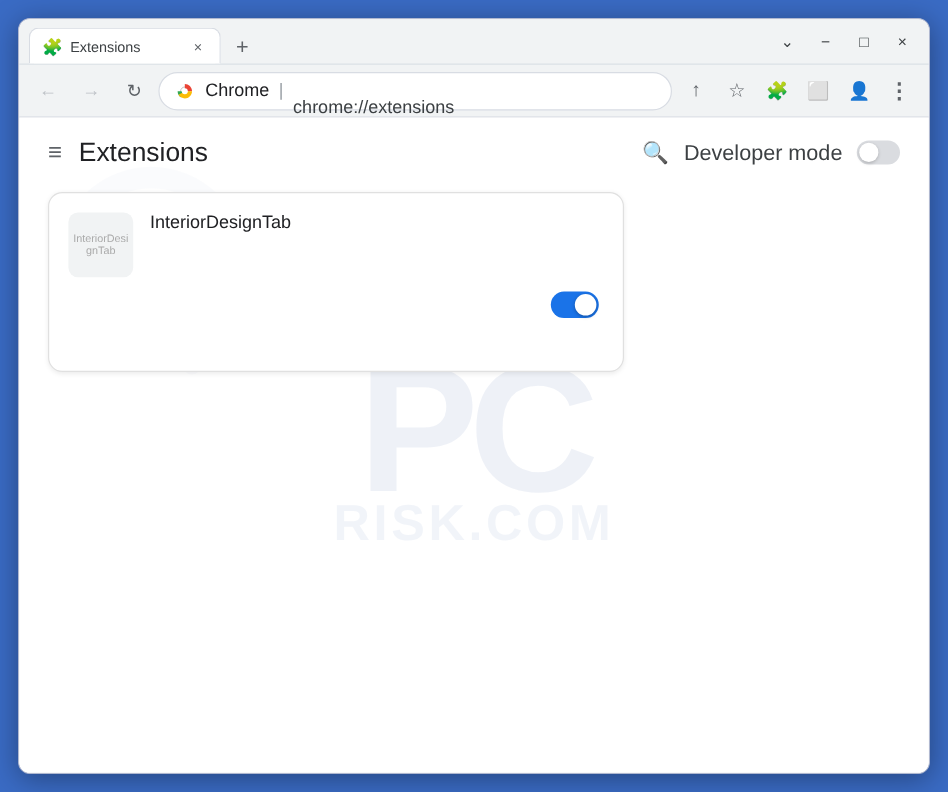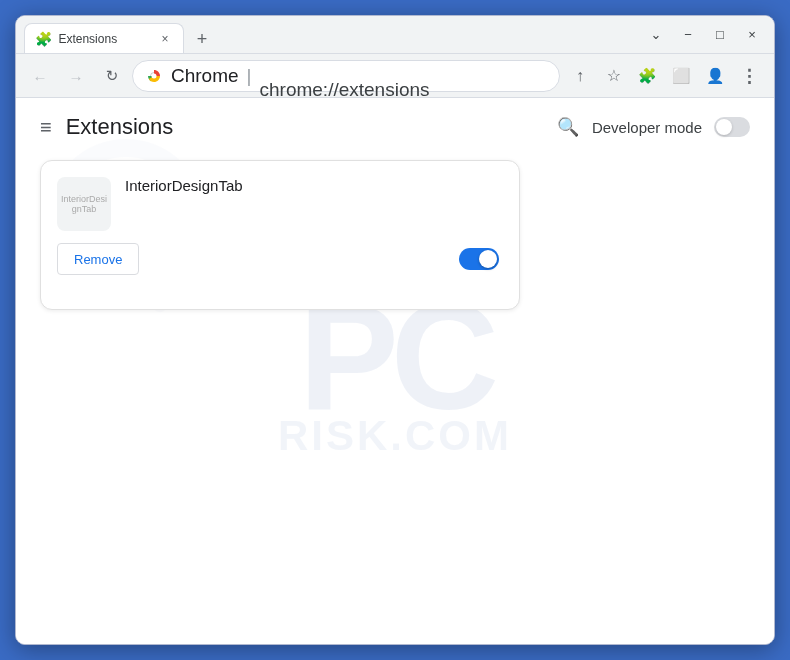--- a/index.html
+++ b/index.html
@@ -143,21 +143,21 @@
       align-items: center;
       padding: 0 12px;
       gap: 8px;
       font-size: 13px;
       color: #3c4043;
     }
     .address-text {
       display: flex;
       align-items: center;
       gap: 4px;
-      font-size: 19px;
+      font-size: 15px;
     }
     .address-site {
       font-weight: 500;
       color: #202124;
     }
     .address-sep {
       color: #9aa0a6;
       margin: 0 4px;
     }
     .address-url {
@@ -197,21 +197,21 @@
       display: flex;
       align-items: center;
       gap: 12px;
     }
     .search-icon {
       font-size: 18px;
       color: #5f6368;
       cursor: pointer;
     }
     .dev-mode-label {
-      font-size: 15px;
+      font-size: 18px;
       color: #3c4043;
     }
     .toggle-switch {
       width: 36px;
       height: 20px;
       background: #dadce0;
       border-radius: 10px;
       position: relative;
       cursor: pointer;
     }
@@ -437,21 +437,20 @@
       <div class="extension-card">
         <div class="card-top">
           <div class="extension-icon-box">
             <div class="extension-icon-inner">InteriorDesignTab</div>
           </div>
           <div class="extension-info">
             <div class="extension-name">InteriorDesignTab</div>
           </div>
         </div>
         <div class="card-bottom">
-          <button class="ext-btn">Remove</button>
           <div class="toggle-switch-blue">
             <div class="toggle-knob-blue"></div>
           </div>
         </div>
       </div>
     </div>
   </div>
 </div>
 
 </body></html>

